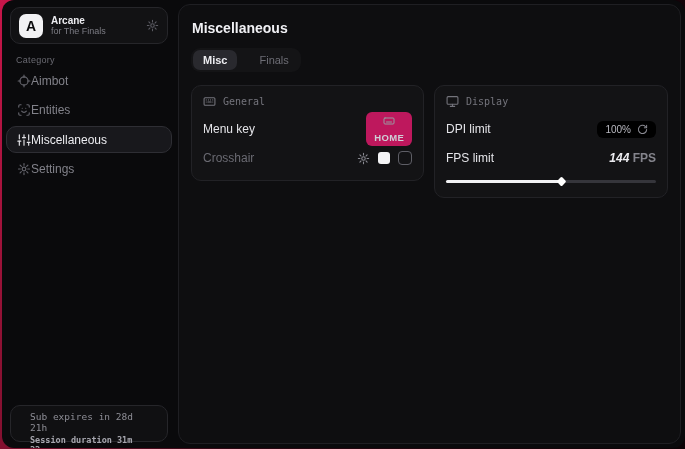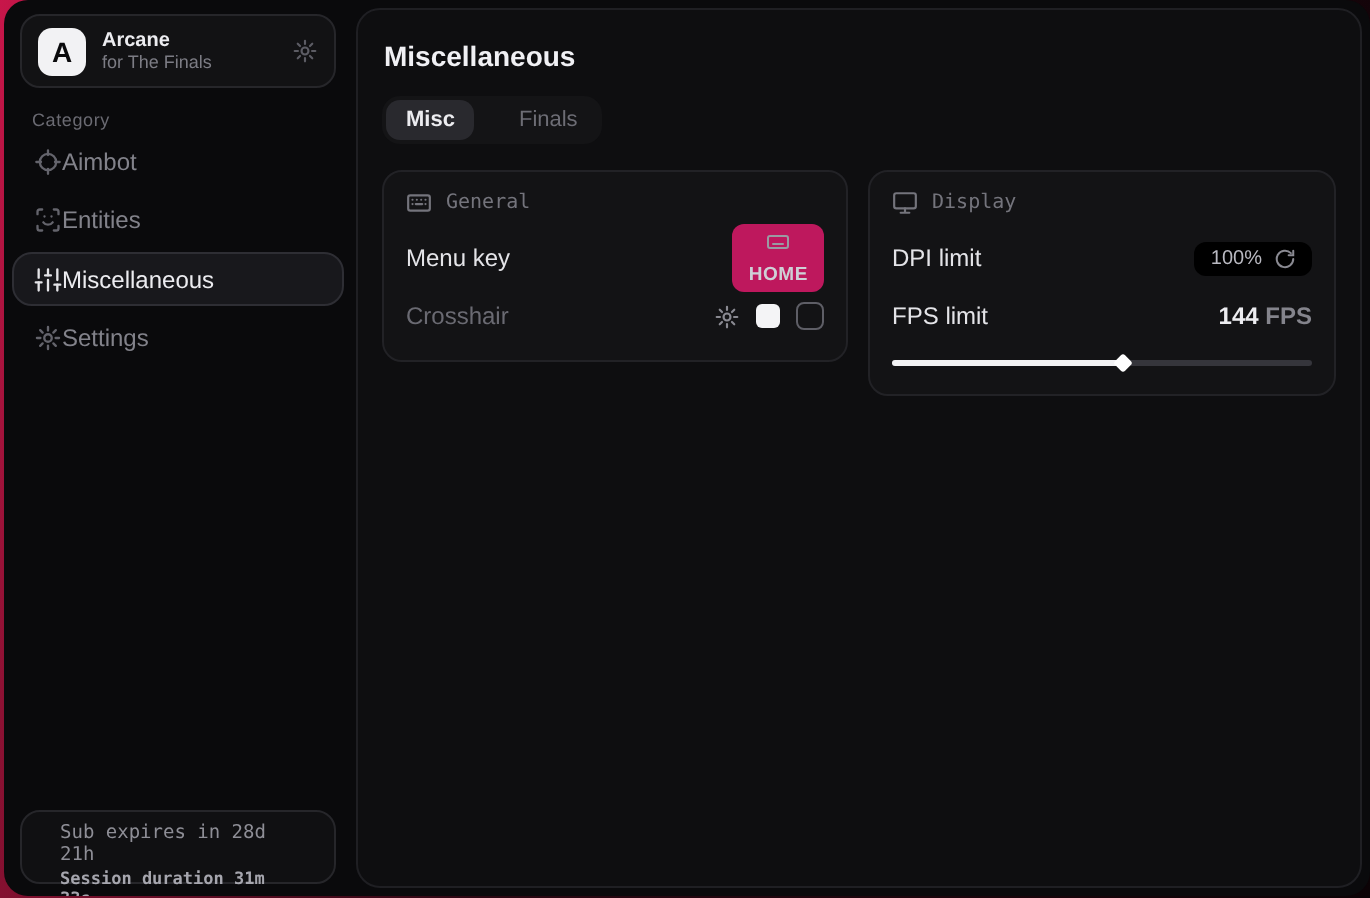--- a/index.html
+++ b/index.html
@@ -114,21 +114,21 @@
   }
 
   .dpi-control {
     display:inline-flex; align-items:center; gap:6px;
     background:#000000; border-radius:6px; padding:3px 8px; cursor:default;
   }
   .dpi-value { color:#b9b9c1; font-size:10px; }
   .dpi-refresh { display:flex; color:#8a8a92; }
 
   .fps-value-wrap { font-size:12px; font-weight:bold; }
-  .fps-number { color:#ececf0; }
+  .fps-number { color:#ececf0;font-style:italic; }
   .fps-unit { color:#84848c; }
 
   .slider { position:relative; height:10px; margin-top:4px; cursor:default; }
   .slider-track {
     position:absolute; left:0; right:0; top:4px; height:2.5px;
     background:#35353b; border-radius:2px;
   }
   .slider-fill {
     position:absolute; left:0; top:4px; height:2.5px;
     background:#f2f2f4; border-radius:2px;

